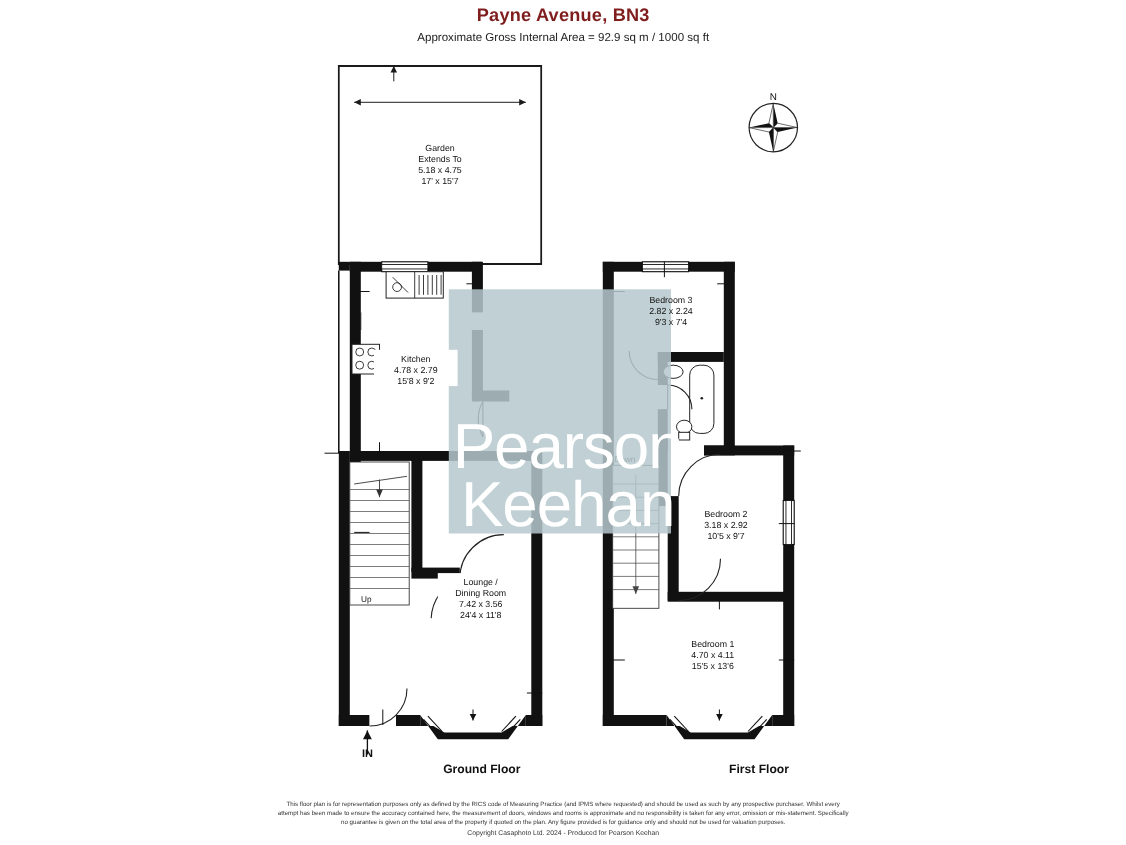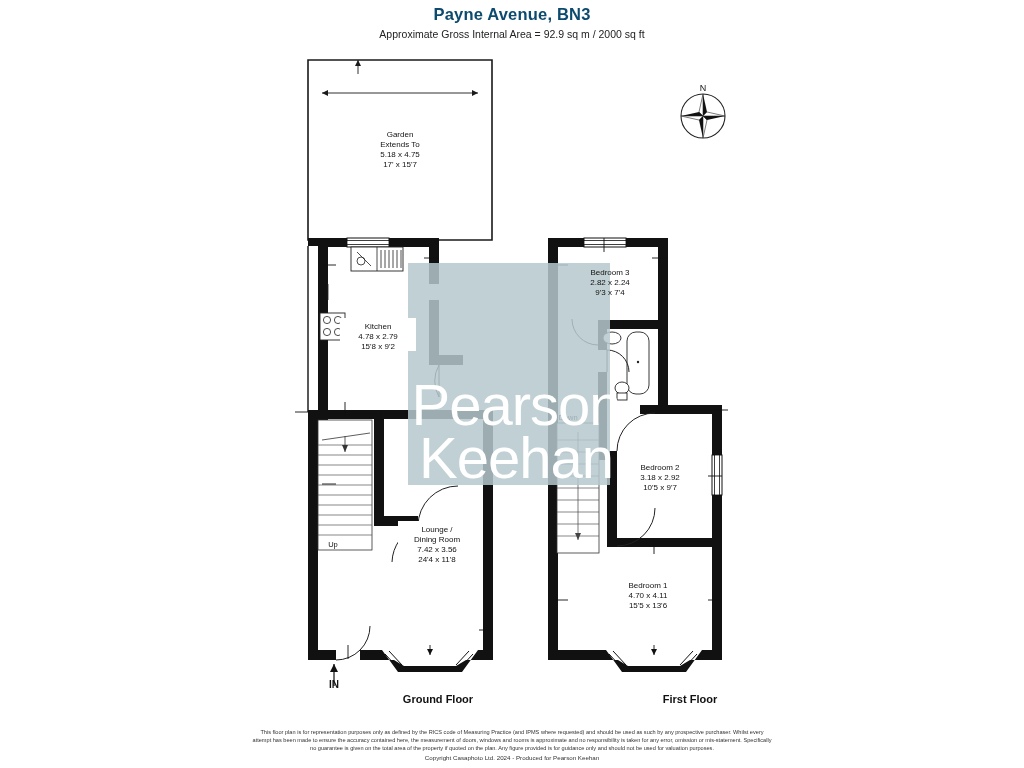--- a/index.html
+++ b/index.html
@@ -26,21 +26,21 @@
   .header {
     position: absolute;
     top: 0; left: 0; right: 0;
     text-align: center;
     padding-top: 5px;
   }
   .title {
     font-size: 16.5px;
     font-weight: bold;
     letter-spacing: 0.2px;
-    color: #0c4a6e;
+    color: #7f1d1d;
     margin: 0;
     line-height: 19px;
   }
   .subtitle {
     font-size: 10.5px;
     color: #222;
     margin: 4px 0 0 0;
     line-height: 13px;
   }
   
@@ -86,21 +86,21 @@
     letter-spacing: -1px;
   }
 </style>
 </head>
 <body>
 
 <div id="page">
 
   <div class="header">
     <p class="title">Payne Avenue, BN3</p>
-    <p class="subtitle">Approximate Gross Internal Area = 92.9 sq m / 2000 sq ft</p>
+    <p class="subtitle">Approximate Gross Internal Area = 92.9 sq m / 1000 sq ft</p>
   </div>
 
   <svg id="plan-svg" viewBox="0 0 1024 768">
 
     <defs>
 
       <pattern id="stairtread" width="6" height="6" patternUnits="userSpaceOnUse">
         <path d="M0 0 L6 0" stroke="#444" stroke-width="0.6"></path>
       </pattern>
     </defs>

